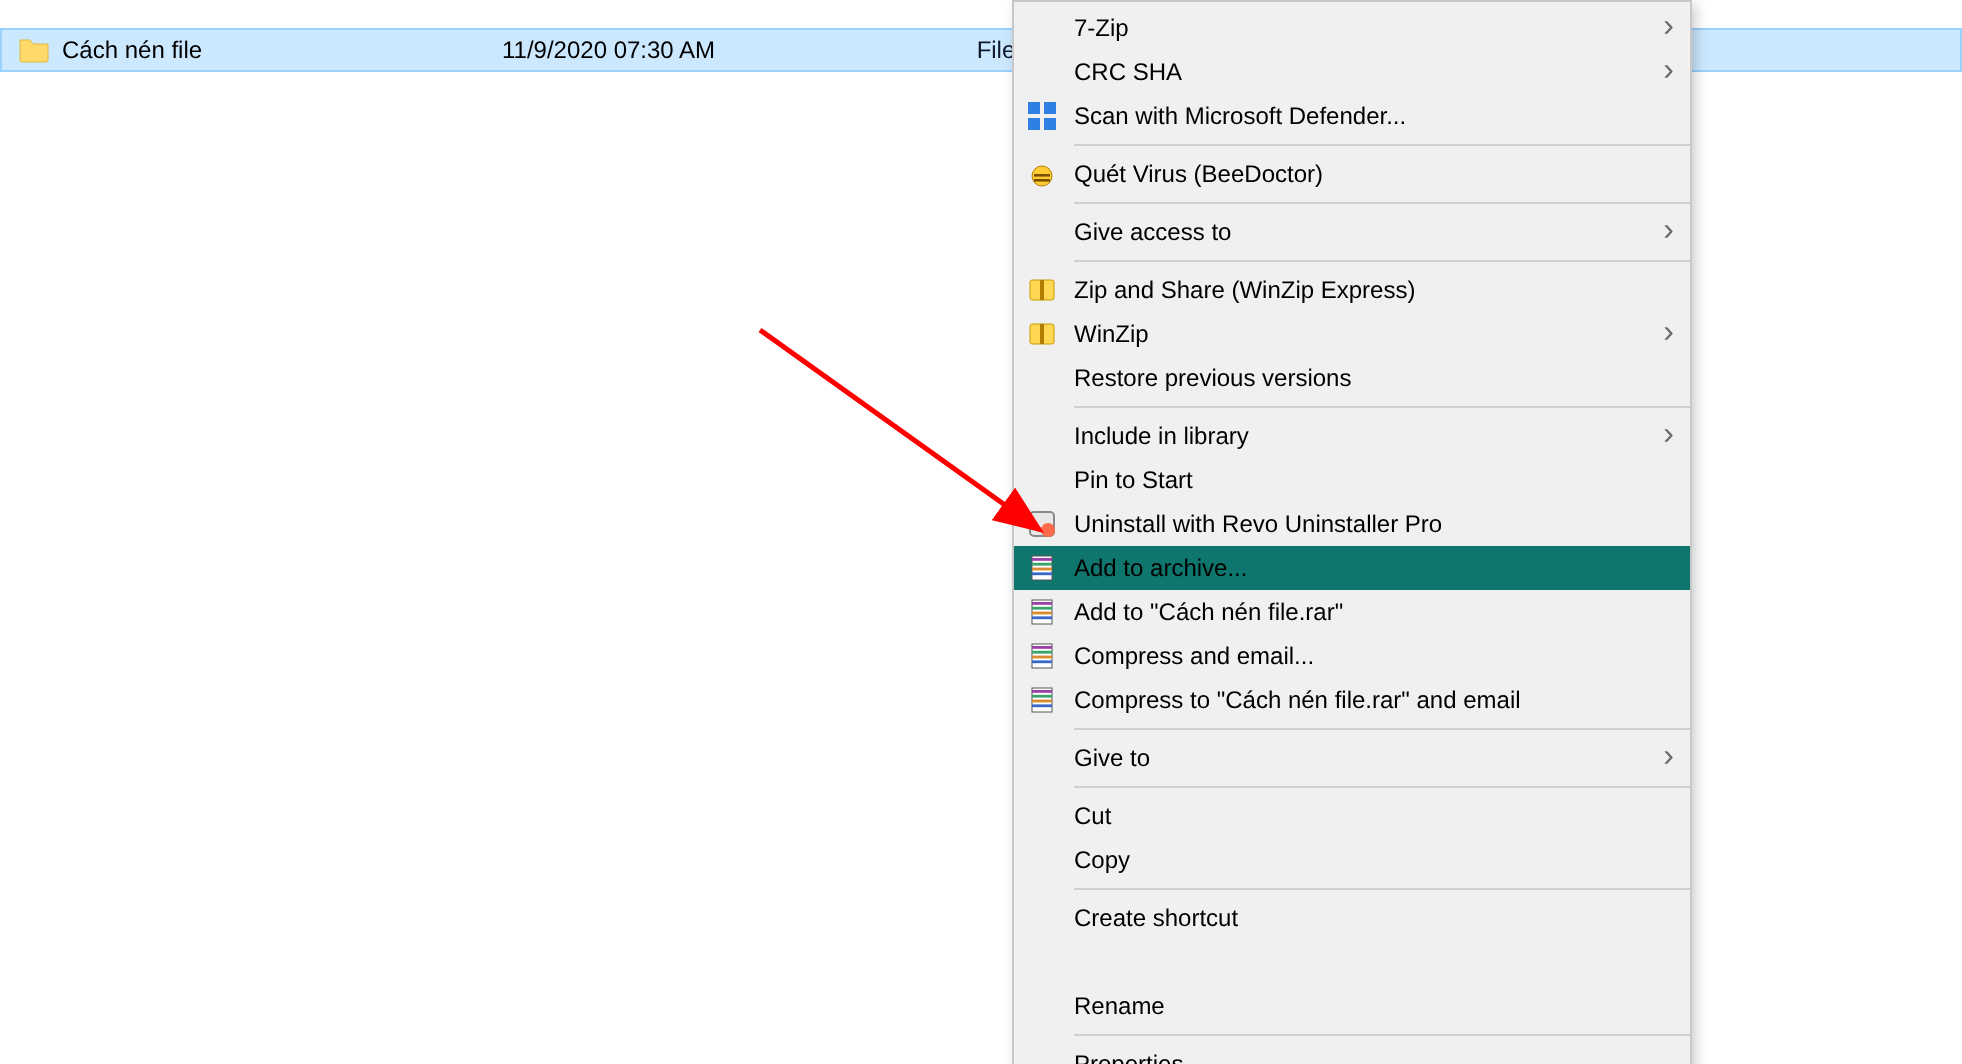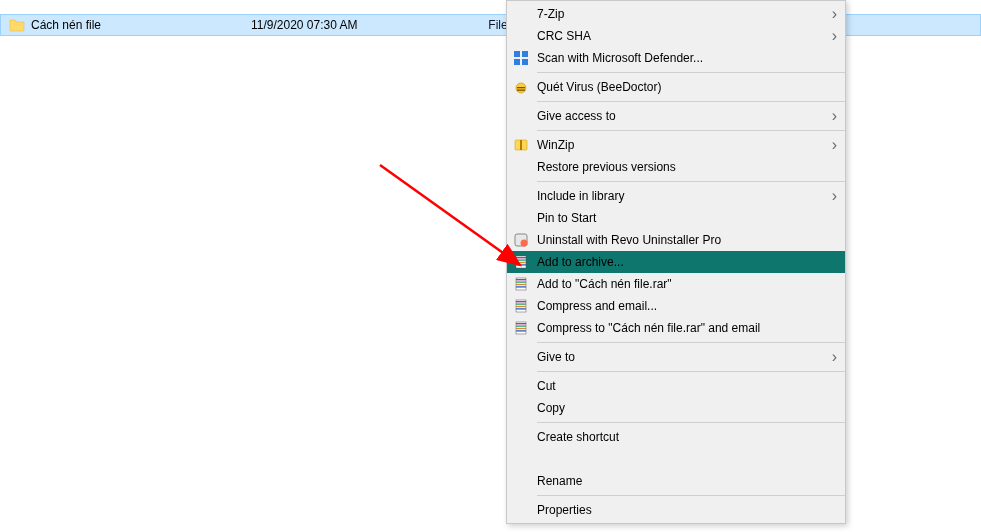--- a/index.html
+++ b/index.html
@@ -139,20 +139,29 @@
       <span class="submenu-arrow" style="font-size: 16px;">›</span>
     </div>
     <div class="menu-separator"></div>
     <div class="menu-item">
       <span class="menu-icon">
         <svg width="16" height="16" viewBox="0 0 16 16">
           <rect x="2" y="3" width="12" height="10" rx="1" fill="#ffd752" stroke="#c69b00" stroke-width="0.5"></rect>
           <rect x="7" y="3" width="2" height="10" fill="#b07d00"></rect>
         </svg>
       </span>
+      <span class="menu-label">Zip and Share (WinZip Express)</span>
+    </div>
+    <div class="menu-item">
+      <span class="menu-icon">
+        <svg width="16" height="16" viewBox="0 0 16 16">
+          <rect x="2" y="3" width="12" height="10" rx="1" fill="#ffd752" stroke="#c69b00" stroke-width="0.5"></rect>
+          <rect x="7" y="3" width="2" height="10" fill="#b07d00"></rect>
+        </svg>
+      </span>
       <span class="menu-label">WinZip</span>
       <span class="submenu-arrow" style="font-size: 16px;">›</span>
     </div>
     <div class="menu-item">
       <span class="menu-icon"></span>
       <span class="menu-label">Restore previous versions</span>
     </div>
     <div class="menu-separator"></div>
     <div class="menu-item">
       <span class="menu-icon"></span>

